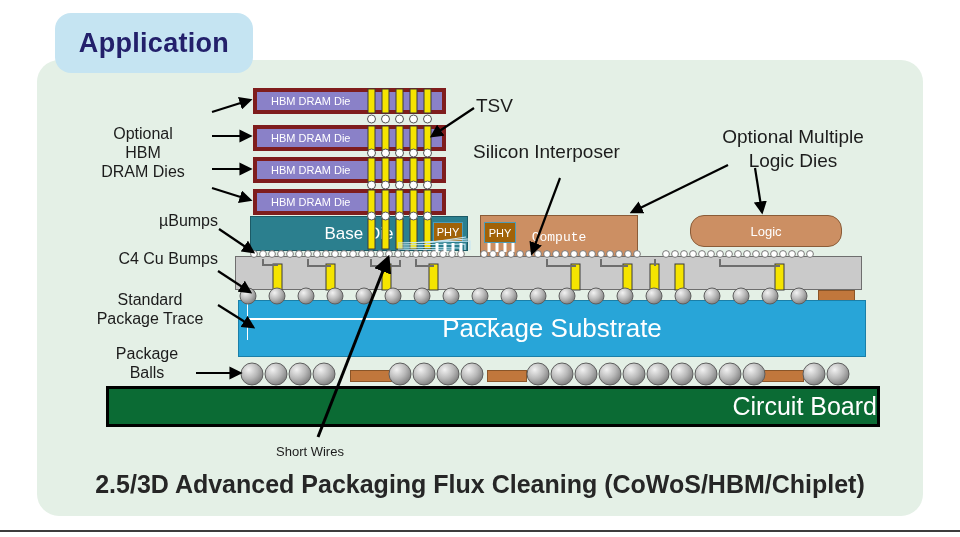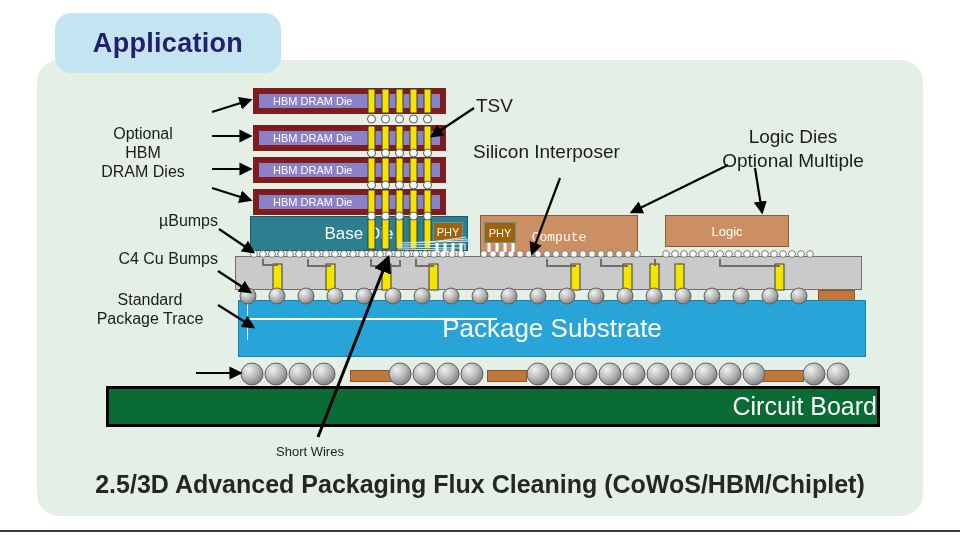--- a/index.html
+++ b/index.html
@@ -4,31 +4,31 @@
 <style>
   html,body{margin:0;padding:0;background:#ffffff;}
   body{width:960px;height:537px;position:relative;overflow:hidden;
        font-family:"Liberation Sans","DejaVu Sans",sans-serif;}
 
   #panel{position:absolute;left:37px;top:60px;width:886px;height:456px;
          background:#e4f0e6;border-radius:22px;}
 
   #bottom-rule{position:absolute;left:0;top:530px;width:960px;height:2px;background:#3d3d3d;}
 
-  #badge{position:absolute;left:55px;top:13px;width:226px;height:60px;
+  #badge{position:absolute;left:55px;top:13px;width:198px;height:60px;
          background:#c5e4f2;border-radius:16px;display:flex;align-items:center;
          justify-content:center;}
   #badge span{color:#23206b;font-size:27px;font-weight:bold;letter-spacing:.3px;}
 
   #stage{position:absolute;left:0;top:0;width:960px;height:537px;}
 
   .blk{position:absolute;box-sizing:border-box;}
 
   
-  .hbm{background:#8a81c8;border:6px solid #7f1d1d;color:#ffffff;
+  .hbm{background:#8a81c8;border:4px solid #7f1d1d;color:#ffffff;
        font-size:11px;display:flex;align-items:center;padding-left:14px;}
 
   
   .basedie{background:#2b7f8e;border:1px solid #1c5a66;color:#ffffff;
            font-size:17px;display:flex;align-items:center;justify-content:center;}
   .phy{background:#a16207;border:1px solid #4c9bb8;color:#ffffff;font-size:11px;
        display:flex;align-items:center;justify-content:center;}
 
   
   .ldie{background:#cc8f63;border:1px solid #8a5c38;color:#ffffff;font-size:13px;
@@ -87,21 +87,21 @@
   <div class="blk phy" style="left:433px;top:222px;width:30px;height:20px;">
     <span>PHY</span>
   </div>
 
   <div class="blk ldie" style="left:480px;top:215px;width:158px;height:44px;font-family:Liberation Mono, monospace;">
     <span>Compute</span>
   </div>
   <div class="blk phy" style="left:484px;top:222px;width:32px;height:21px;">
     <span>PHY</span>
   </div>
-  <div class="blk ldie" style="left:665px;top:215px;width:124px;height:32px;">
+  <div class="blk ldie" style="left:690px;top:215px;width:152px;height:32px;border-radius:14px;">
     <span>Logic</span>
   </div>
 
   <div class="blk interposer" style="left:235px;top:256px;width:627px;height:34px;"></div>
   <div class="cu" style="left:818px;top:290px;width:35px;height:9px;"></div>
 
   <div class="blk substrate" style="left:238px;top:300px;width:628px;height:57px;align-items:center;">
     <span>Package Substrate</span>
   </div>
 
@@ -366,28 +366,32 @@
 
   <div class="lbl r" style="left:90px;top:211px;width:128px;">µBumps</div>
 
   <div class="lbl r" style="left:70px;top:249px;width:148px;">C4 Cu Bumps</div>
 
   <div class="lbl c" style="left:84px;top:290px;width:132px;">
     <div>Standard</div>
     <div>Package Trace</div>
   </div>
 
+  <div class="lbl c" style="left:102px;top:344px;width:90px;">
+    <div>Package</div>
+    <div>Balls</div>
+  </div>
 
   <div class="lbl" style="left:476px;top:96px;font-size:19px;">TSV</div>
 
   <div class="lbl" style="left:473px;top:142px;font-size:19px;">Silicon Interposer</div>
 
   <div class="lbl c" style="left:700px;top:125px;width:186px;font-size:19px;line-height:24px;">
+    <div>Optional Multiple</div>
     <div>Logic Dies</div>
-    <div>Optional Multiple</div>
   </div>
 
   <div class="lbl small" style="left:276px;top:442px;font-size:13px;">Short Wires</div>
 
 </div>
 
 <div class="caption">2.5/3D Advanced Packaging Flux Cleaning (CoWoS/HBM/Chiplet)</div>
 <div id="bottom-rule"></div>
 
 </body></html>

